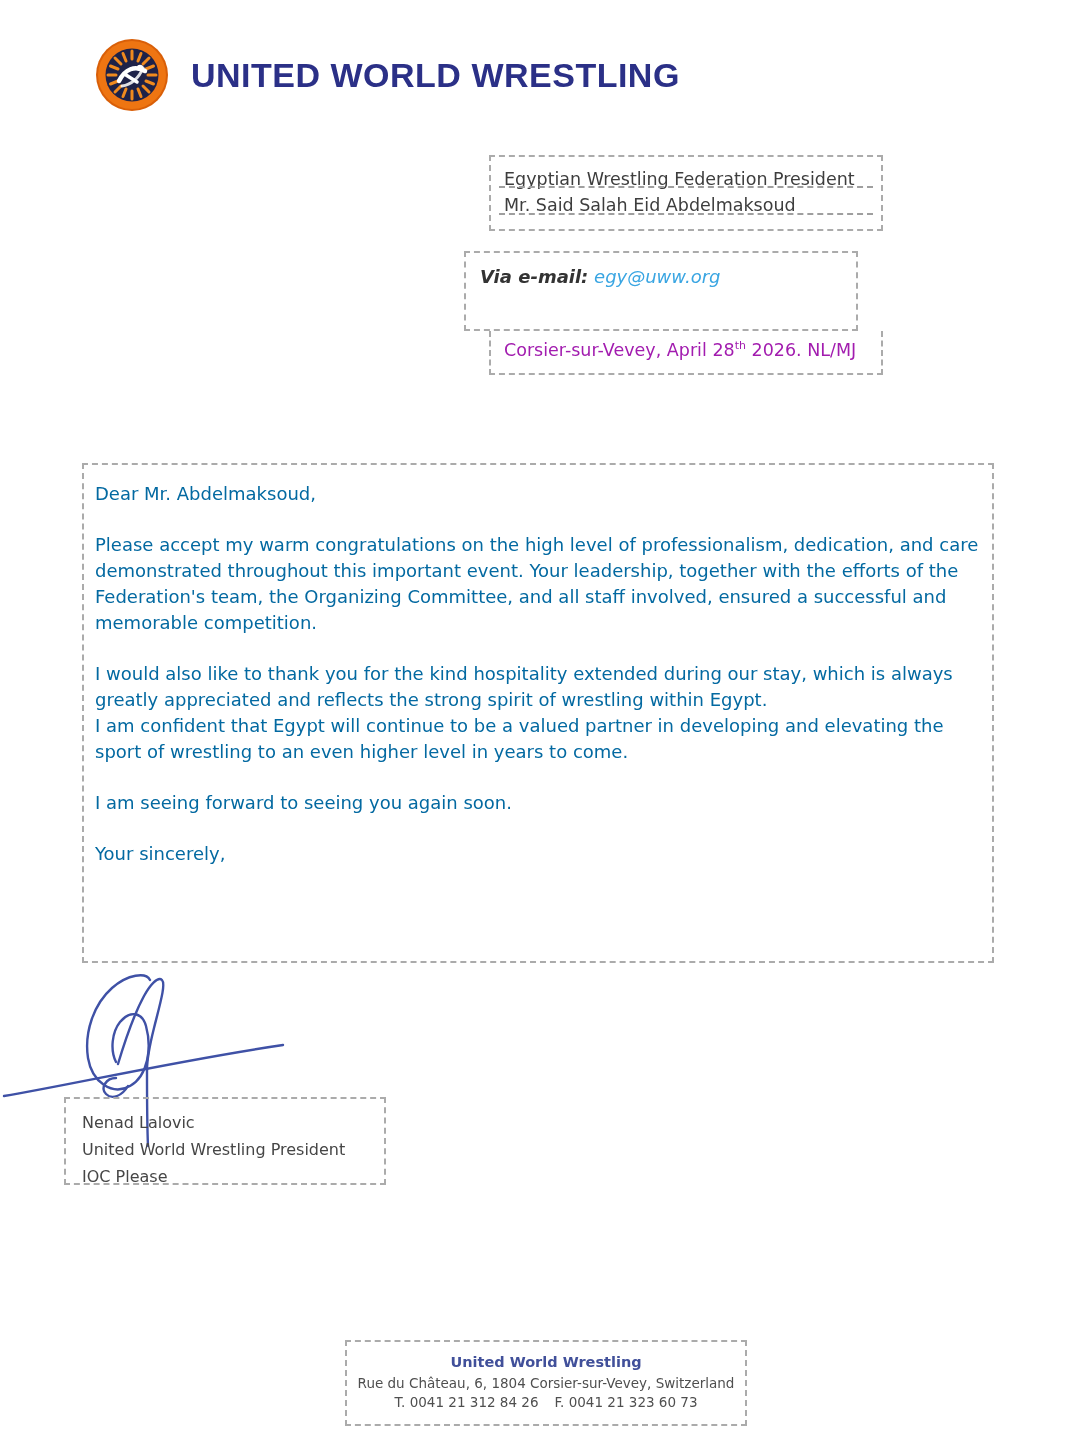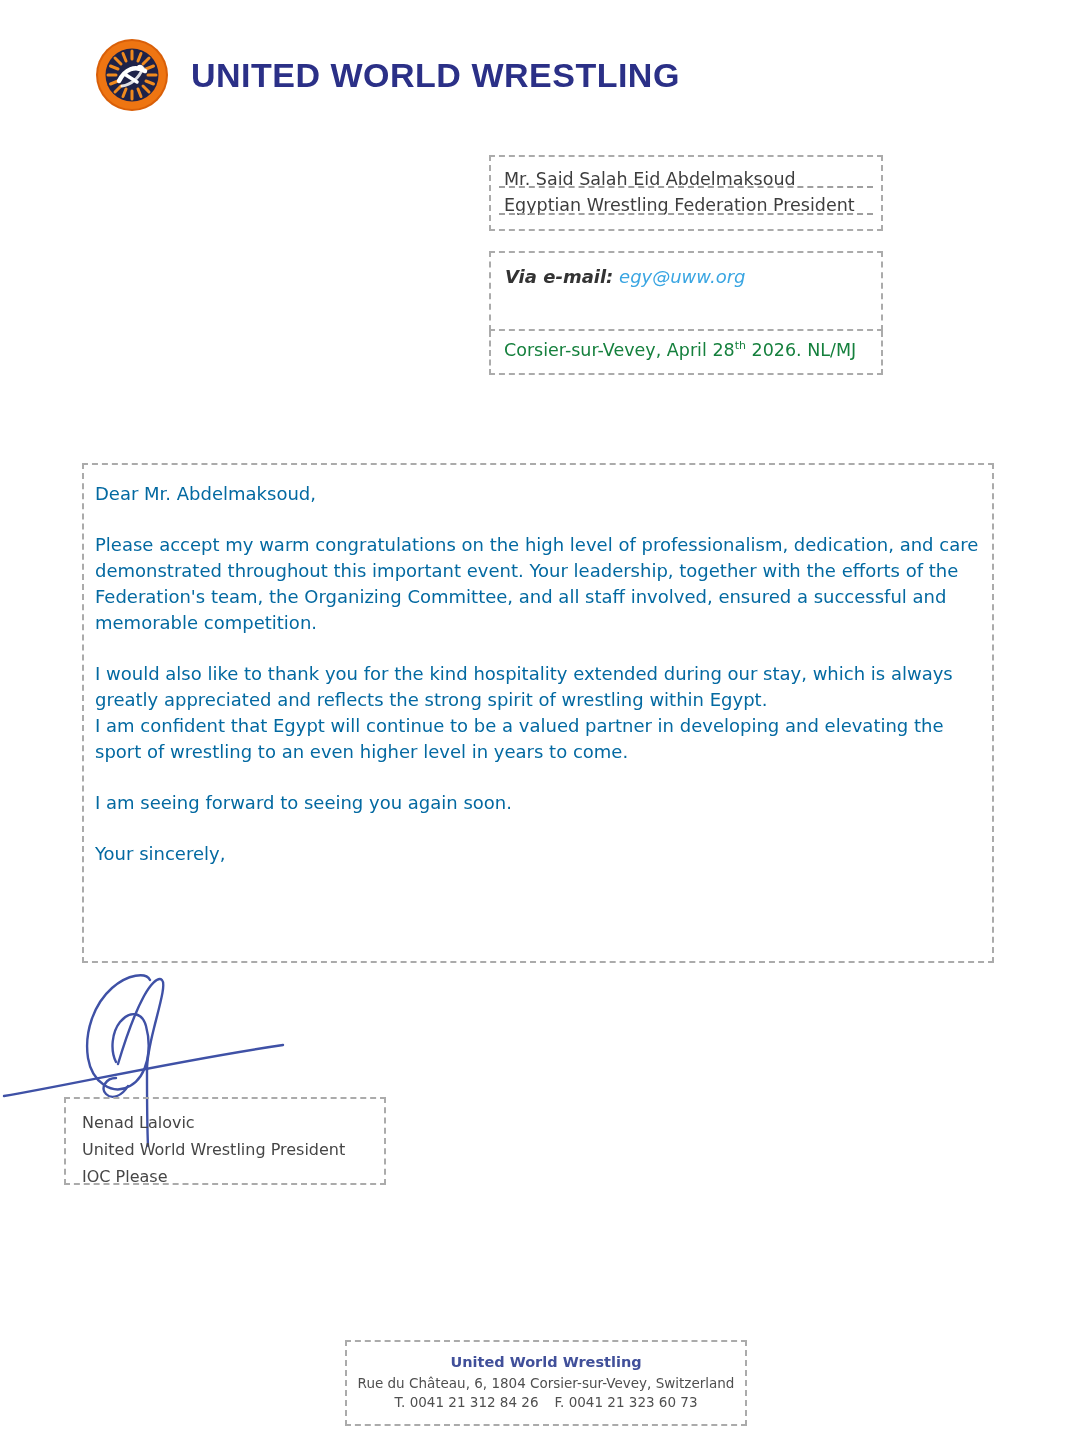--- a/index.html
+++ b/index.html
@@ -27,28 +27,28 @@
   .dbox{position:absolute;border:2px dashed var(--dash);}
 
   
   .recipient{left:489px;top:155px;width:394px;height:76px;padding:9px 13px;
              font-size:17.5px;line-height:26px;color:#3d3d3d;}
   .strike{position:absolute;left:8px;right:8px;border-top:2px dashed #9f9f9f;pointer-events:none;}
   .strike.s1{top:29px;}
   .strike.s2{top:56px;}
 
   
-  .emailbox{left:489px;top:251px;width:394px;height:80px;padding:13px 14px;
+  .emailbox{left:464px;top:251px;width:394px;height:80px;padding:13px 14px;
             font-size:18px;color:#333;}
   .via{font-style:italic;font-weight:bold;}
   .email{font-style:italic;color:var(--link);text-decoration:none;cursor:pointer;}
 
   
   .datebox{left:489px;top:331px;width:394px;height:44px;padding:8px 13px;
-           font-size:17.5px;color:#15803d;border-top:none;}
+           font-size:17.5px;color:#a21caf;border-top:none;}
   .datebox sup{font-size:11px;}
 
   
   .bodybox{left:82px;top:463px;width:912px;height:500px;padding:16px 11px;
            font-size:18px;line-height:26px;color:#0369a1;}
   .bodybox p{margin:0 0 25px 0;}
   .preline{white-space:pre-line;}
 
   
   .signature{position:absolute;left:0px;top:966px;width:320px;height:190px;}
@@ -100,22 +100,22 @@
     </svg>
     <div class="orgname">
       <span class="reg">UNITED WORLD</span>
       <span class="bold">WRESTLING</span>
     </div>
   </header>
 
   <div class="dbox recipient">
     <div class="strike s1"></div>
     <div class="strike s2"></div>
+    <div>Egyptian Wrestling Federation President</div>
     <div>Mr. Said Salah Eid Abdelmaksoud</div>
-    <div>Egyptian Wrestling Federation President</div>
   </div>
 
   <div class="dbox emailbox">
     <span class="via">Via e-mail:</span>
     <a class="email">egy@uww.org</a>
   </div>
 
   <div class="dbox datebox">
     <span>Corsier-sur-Vevey, April 28</span><sup>th</sup><span> 2026. NL/MJ</span>
   </div>

